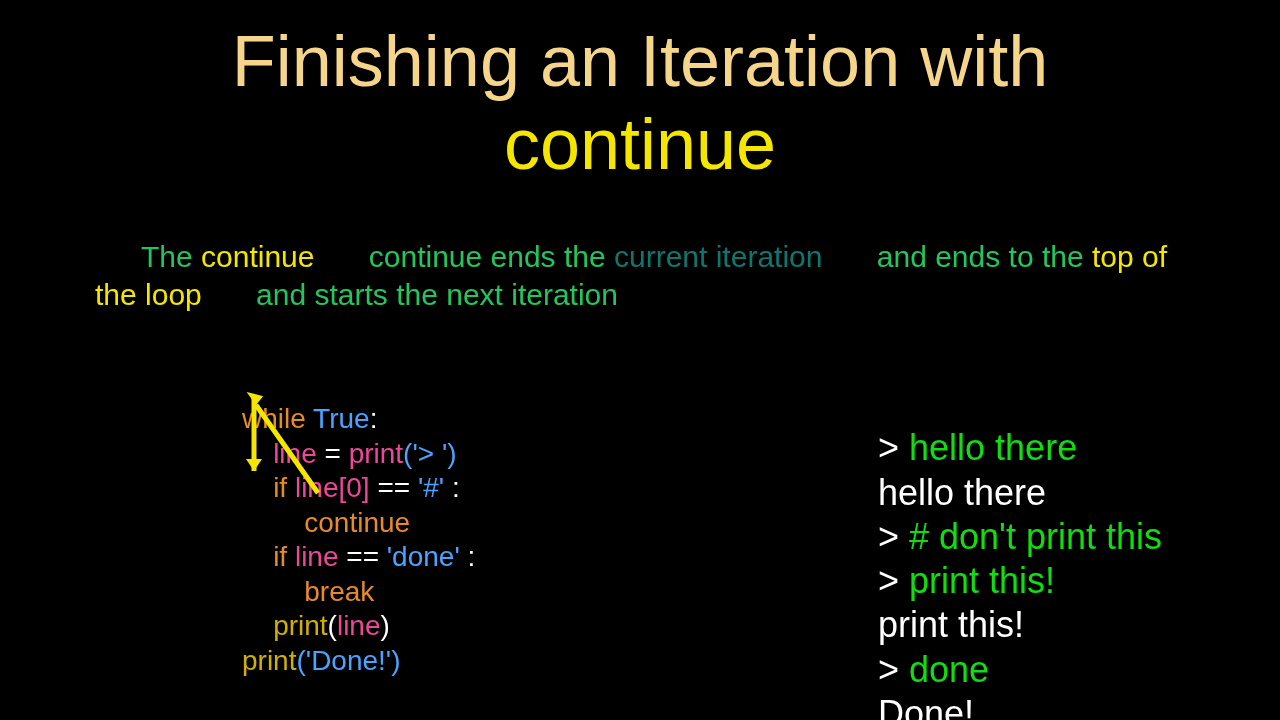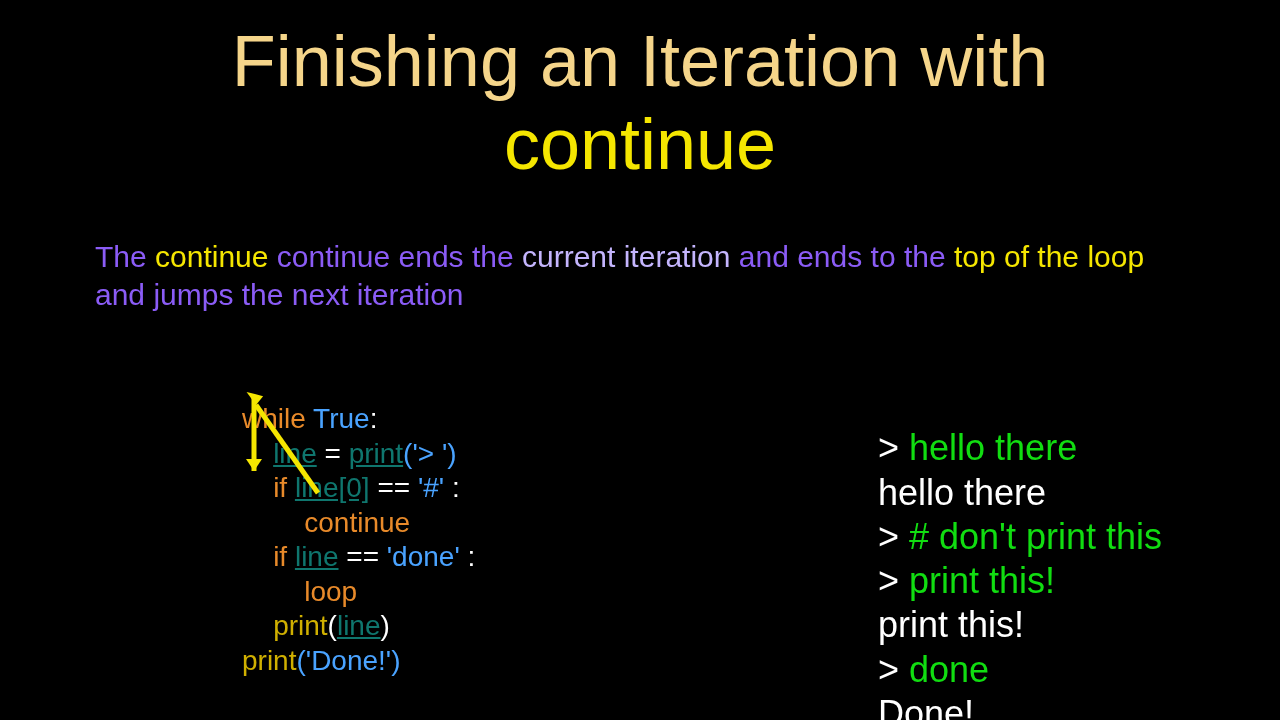--- a/index.html
+++ b/index.html
@@ -30,35 +30,35 @@
   .title .t1 { color: #f5d58a; }
   .title .t2 { color: #f5e600; }
   .body {
     position: absolute;
     top: 238px;
     left: 95px;
     width: 1080px;
     font-size: 30px;
     line-height: 1.25;
   }
-  .c-white  { color: #8b5cf6; }
+  .c-white  { color: #22c55e; margin-left: 46px; }
   .c-yellow { color: #f5e600; }
-  .c-green  { color: #c4b5fd; }
+  .c-green  { color: #0f766e; }
 
   .code {
     position: absolute;
     top: 368px;
     left: 242px;
     font-size: 28px;
     line-height: 1.23;
     white-space: pre;
     font-family: Arial, Helvetica, sans-serif;
   }
   .kw  { color: #e88a2a; }   
-  .var { color: #0f766e; text-decoration: underline; }   
+  .var { color: #ec4899; }   
   .lit { color: #4aa3ff; }   
   .prn { color: #d0b000; }   
 
   .output {
     position: absolute;
     top: 382px;
     left: 878px;
     font-size: 36px;
     line-height: 1.23;
     white-space: pre;
@@ -80,30 +80,30 @@
 <body>
 
 <div class="slide">
 
   <div class="title">
     <span class="t1">Finishing an Iteration with</span><br>
     <span class="t2">continue</span>
   </div>
 
   <div class="body">
-    <span class="c-white">The </span><span class="c-yellow">continue</span><span class="c-white"> continue ends the </span><span class="c-green">current iteration</span><span class="c-white"> and ends to the </span><span class="c-yellow">top of the loop</span><span class="c-white"> and jumps the next iteration</span>
+    <span class="c-white">The </span><span class="c-yellow">continue</span><span class="c-white"> continue ends the </span><span class="c-green">current iteration</span><span class="c-white"> and ends to the </span><span class="c-yellow">top of the loop</span><span class="c-white"> and starts the next iteration</span>
   </div>
 
   <div class="code">
 <span class="kw">while </span><span class="lit">True</span><span>:</span>
 <span>    </span><span class="var">line</span><span> = </span><span class="var">print</span><span class="lit">('&gt; ')</span>
 <span>    </span><span class="kw">if </span><span class="var">line[0]</span><span> == </span><span class="lit">'#'</span><span> :</span>
 <span>        </span><span class="kw">continue</span>
 <span>    </span><span class="kw">if </span><span class="var">line</span><span> == </span><span class="lit">'done'</span><span> :</span>
-<span>        </span><span class="kw">loop</span>
+<span>        </span><span class="kw">break</span>
 <span>    </span><span class="prn">print</span><span>(</span><span class="var">line</span><span>)</span>
 <span class="prn">print</span><span class="lit">('Done!')</span></div>
 
   <svg class="arrow-svg" viewBox="0 0 120 140">
     <path d="M 90 118 L 28 30" stroke="#f5e600" stroke-width="5" fill="none"></path>
     <polygon points="28,30 20,16 36,22" fill="#f5e600" transform="rotate(-6 28 30)"></polygon>
     <path d="M 26 22 L 26 96" stroke="#f5e600" stroke-width="5" fill="none"></path>
     <polygon points="26,96 18,84 34,84" fill="#f5e600"></polygon>
   </svg>
 

